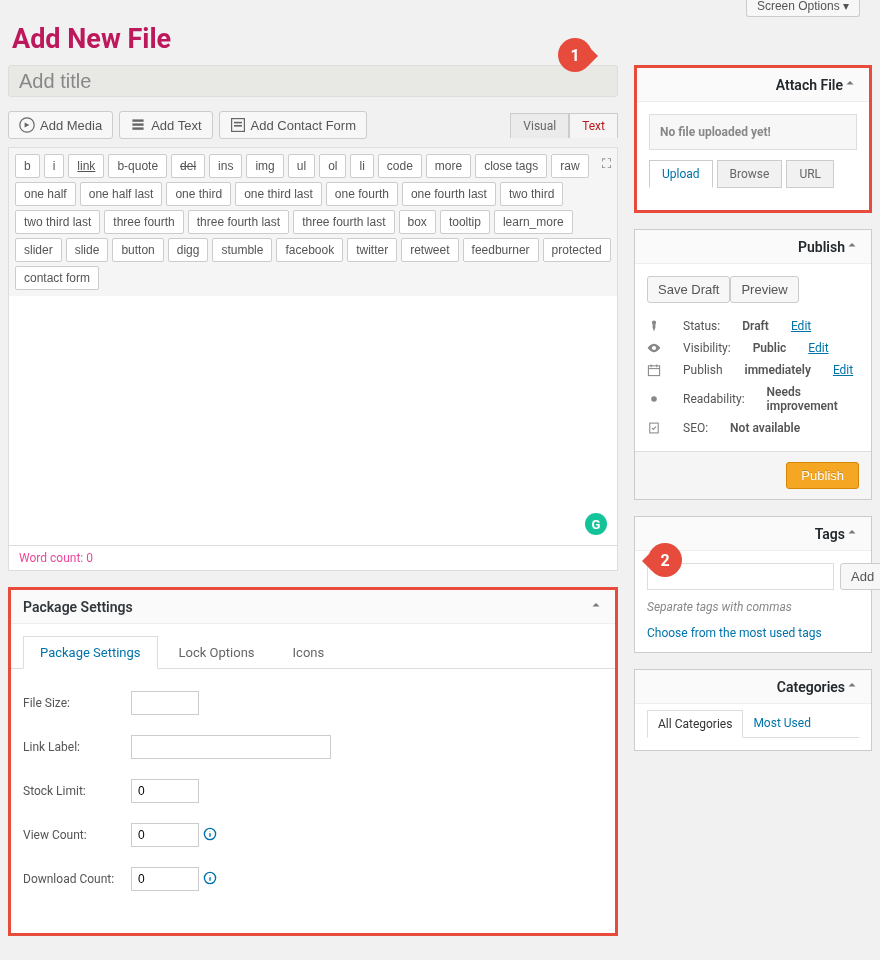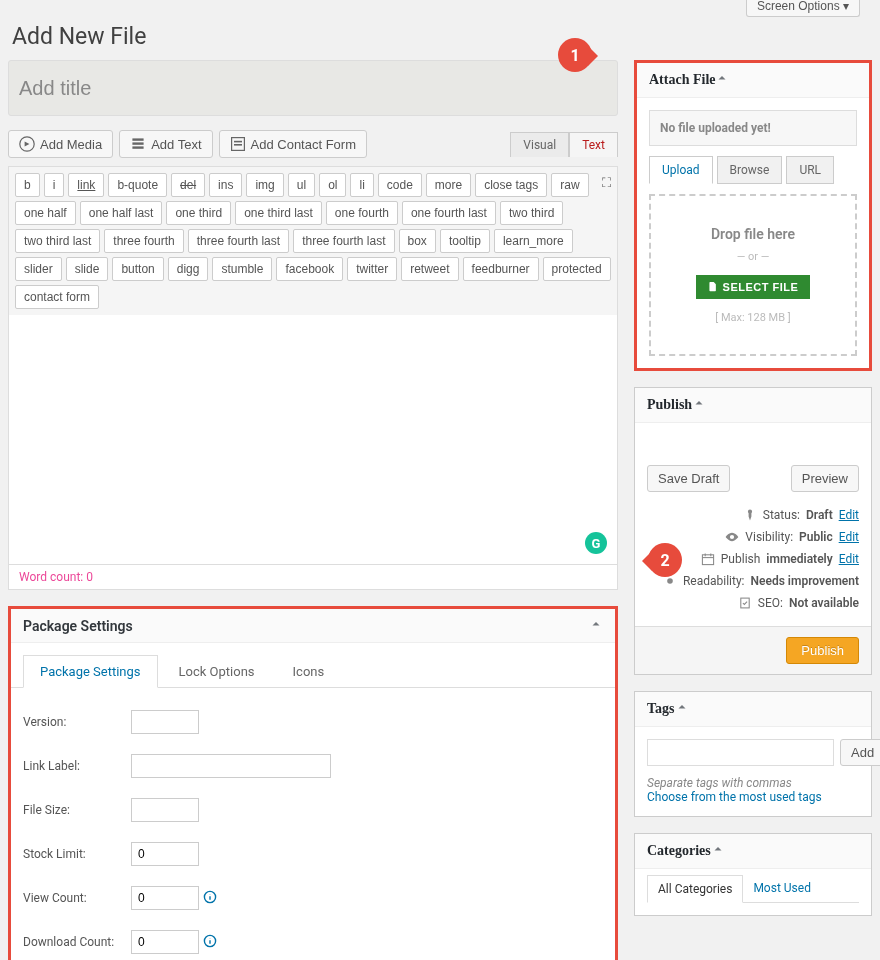--- a/index.html
+++ b/index.html
@@ -8,66 +8,66 @@
   font-size: 13px;
   color: #32373c;
   background: #f1f1f1;
   width: 880px;
   height: 960px;
   overflow: hidden;
 }
 .top-bar { display: flex; justify-content: flex-end; padding: 0 20px; }
 .screen-options { background: #f7f7f7; border: 1px solid #ccc; border-top: none; border-radius: 0 0 3px 3px; padding: 3px 10px; font-size: 12px; color: #555; cursor: pointer; margin-top: -4px; }
 .page-wrap { padding: 0 8px 8px 8px; }
-h1.page-title { font-size: 23px; font-weight: 400; padding: 6px 0 10px 4px; color: #404040; }
+h1.page-title { font-size: 27px; font-weight: 700; padding: 6px 0 10px 4px; color: #be185d; }
 .cols { display: flex; gap: 16px; }
 .main { flex: 1; }
 .side { width: 238px; flex-shrink: 0; }
-.title-input { width: 100%; height: 56px; background: #e8e8e5; border: 1px solid #ddd; border-radius: 3px; font-size: 20px; padding: 3px 10px; color: #777; }
+.title-input { width: 100%; height: 32px; background: #e8e8e5; border: 1px solid #ddd; border-radius: 3px; font-size: 20px; padding: 3px 10px; color: #777; }
 .title-input::placeholder { color: #888; }
 .media-row { display: flex; gap: 6px; margin: 14px 0 8px; align-items: center; }
 .wp-btn { background: #f7f7f7; border: 1px solid #ccc; border-radius: 3px; padding: 5px 10px; font-size: 13px; color: #555; cursor: pointer; display: inline-flex; align-items: center; gap: 5px; }
 .wp-btn svg { width: 16px; height: 16px; fill: #666; }
 .editor-tabs { margin-left: auto; display: flex; }
 .ed-tab { padding: 5px 12px; border: 1px solid #ccc; border-bottom: none; background: #ebebeb; font-size: 12px; cursor: pointer; color: #666; }
 .ed-tab.active { background: #f5f5f5; color: #b91c1c; }
 .quicktags { background: #f5f5f5; border: 1px solid #ddd; border-bottom: none; padding: 6px; display: flex; flex-wrap: wrap; gap: 4px; position: relative; }
 .qt-btn { background: #fff; border: 1px solid #ccc; border-radius: 2px; padding: 2px 8px; font-size: 12px; color: #555; cursor: pointer; line-height: 1.5; }
 .qt-btn.strike { text-decoration: line-through; }
 .qt-btn.ul { text-decoration: underline; }
 .fullscreen-icon { position: absolute; right: 6px; top: 8px; cursor: pointer; color: #666; }
 .editor-area { background: #fff; border: 1px solid #ddd; border-top: none; height: 250px; position: relative; }
 .grammarly { position: absolute; right: 10px; bottom: 10px; width: 22px; height: 22px; border-radius: 50%; background: #15c39a; color: #fff; display: flex; align-items: center; justify-content: center; font-weight: bold; font-size: 13px; }
 .word-count { background: #fff; border: 1px solid #ddd; border-top: none; padding: 5px 10px; font-size: 12px; color: #ec4899; }
 .postbox { background: #fff; border: 1px solid #ccc; margin-bottom: 16px; }
-.postbox-header { background: #fafafa; border-bottom: 1px solid #eee; padding: 8px 12px; display: flex; align-items: center; justify-content: flex-start; cursor: pointer; font-family: Liberation Serif, serif; }
+.postbox-header { background: #fafafa; border-bottom: 1px solid #eee; padding: 8px 12px; display: flex; align-items: center; justify-content: flex-end; cursor: pointer; }
 .postbox-header h2 { font-size: 14px; font-weight: 600; color: #23282d; }
 .postbox-toggle { cursor: pointer; color: #72777c; }
 .postbox-toggle svg { width: 14px; height: 14px; fill: #72777c; }
 .postbox-body { padding: 12px; }
 .no-file { background: #f7f7f7; border: 1px solid #ddd; padding: 10px; font-size: 12px; color: #888; margin-bottom: 10px; font-weight: bold; }
 .upload-tabs { display: flex; gap: 4px; margin-bottom: 10px; }
 .up-tab { background: #f1f1f1; border: 1px solid #ccc; padding: 6px 12px; font-size: 12px; color: #666; cursor: pointer; }
 .up-tab.active { background: #fff; color: #0073aa; border-bottom-color: #fff; }
 .drop-zone { border: 2px dashed #ccc; background: #fff; padding: 30px 10px; text-align: center; }
 .drop-zone .drop-text { color: #888; font-size: 14px; font-weight: 600; margin-bottom: 8px; }
 .drop-zone .or { color: #bbb; font-size: 11px; margin-bottom: 12px; }
 .select-file-btn { background: #2f8a30; color: #fff; border: none; padding: 6px 12px; font-size: 11px; font-weight: 600; letter-spacing: 0.5px; cursor: pointer; display: inline-flex; align-items: center; gap: 5px; }
 .select-file-btn svg { width: 10px; height: 10px; fill: #fff; }
 .max-size { color: #bbb; font-size: 11px; margin-top: 12px; }
-.publish-actions { display: flex; justify-content: space-between; margin-bottom: 12px; margin-top: 30px; }
-.pub-row { display: flex; align-items: center; gap: 6px; font-size: 12px; color: #555; padding: 4px 0; justify-content: flex-end; }
+.publish-actions { display: flex; justify-content: flex-start; margin-bottom: 12px; }
+.pub-row { display: flex; align-items: center; gap: 22px; font-size: 12px; color: #555; padding: 4px 0; }
 .pub-row svg { width: 14px; height: 14px; fill: #888; flex-shrink: 0; }
 .pub-row b { font-weight: 600; }
 .pub-row a { color: #0073aa; text-decoration: underline; cursor: pointer; }
 .publish-footer { margin: 12px -12px -12px -12px; background: #f5f5f5; border-top: 1px solid #ddd; padding: 10px 12px; display: flex; justify-content: flex-end; }
 .publish-btn { background: #f5a623; border: 1px solid #d48806; color: #fff; padding: 5px 14px; border-radius: 3px; font-size: 13px; cursor: pointer; text-shadow: 0 -1px 0 rgba(0,0,0,0.2); }
 .tags-row { display: flex; gap: 6px; margin-bottom: 10px; }
 .tags-input { flex: 1; border: 1px solid #ddd; padding: 4px; }
-.tags-hint { font-style: italic; color: #888; font-size: 12px; margin-bottom: 0; }
+.tags-hint { font-style: italic; color: #888; font-size: 12px; margin-bottom: 12px; }
 .tags-link { color: #0073aa; font-size: 12px; cursor: pointer; }
 .cat-tabs { display: flex; border-bottom: 1px solid #ddd; }
 .cat-tab { padding: 6px 10px; font-size: 12px; color: #0073aa; cursor: pointer; }
 .cat-tab.active { border: 1px solid #ddd; border-bottom: 1px solid #fff; margin-bottom: -1px; color: #333; background: #fff; }
 .pkg-box { border: 1px solid #ccc; background: #fff; margin-top: 16px; }
 .pkg-header { background: #fafafa; border-bottom: 1px solid #eee; padding: 8px 12px; display: flex; justify-content: space-between; align-items: center; }
 .pkg-header h2 { font-size: 14px; font-weight: 600; }
 .pkg-tabs { padding: 12px 12px 0; display: flex; gap: 4px; border-bottom: 1px solid #ddd; }
 .pkg-tab { padding: 8px 16px; font-size: 13px; color: #666; cursor: pointer; border: 1px solid transparent; border-bottom: none; }
 .pkg-tab.active { color: #0073aa; border-color: #ddd; background: #fff; margin-bottom: -1px; border-bottom: 1px solid #fff; }
@@ -191,30 +191,26 @@
                 <path d="M5 12l5-5 5 5z"></path>
               </svg></span>
         </div>
         <div class="pkg-tabs">
           <div class="pkg-tab active">Package Settings</div>
           <div class="pkg-tab">Lock Options</div>
           <div class="pkg-tab">Icons</div>
         </div>
         <div class="pkg-body">
           <div class="field-row">
-              <label>Version:</label>
+              <label>File Size:</label>
               <input type="text" class="w-sm" style="">
             </div>
           <div class="field-row">
               <label>Link Label:</label>
               <input type="text" class="w-md" style="">
-            </div>
-          <div class="field-row">
-              <label>File Size:</label>
-              <input type="text" class="w-sm" style="">
             </div>
           <div class="field-row">
               <label>Stock Limit:</label>
               <input type="text" class="w-sm" value="0" style="">
             </div>
           <div class="field-row">
               <label>View Count:</label>
               <input type="text" class="w-sm" value="0" style="">
               <span class="info-icon"><svg viewBox="0 0 20 20">
                   <circle cx="10" cy="10" r="8"></circle>
@@ -245,31 +241,20 @@
                 <path d="M5 12l5-5 5 5z"></path>
               </svg></span>
         </div>
         <div class="postbox-body">
           <div class="no-file">No file uploaded yet!</div>
           <div class="upload-tabs">
             <div class="up-tab active">Upload</div>
             <div class="up-tab">Browse</div>
             <div class="up-tab">URL</div>
           </div>
-          <div class="drop-zone">
-            <div class="drop-text">Drop file here</div>
-            <div class="or">— or —</div>
-            <button class="select-file-btn">
-              <svg viewBox="0 0 12 14">
-                  <path d="M2 0h5l3 3v9a1 1 0 01-1 1H2a1 1 0 01-1-1V1a1 1 0 011-1z"></path>
-                </svg>
-              <span>SELECT FILE</span>
-            </button>
-            <div class="max-size">[ Max: 128 MB ]</div>
-          </div>
         </div>
       </div>
 
       <div class="postbox">
         <div class="postbox-header">
           <h2>Publish</h2>
           <span class="postbox-toggle"><svg viewBox="0 0 20 20">
                 <path d="M5 12l5-5 5 5z"></path>
               </svg></span>
         </div>

